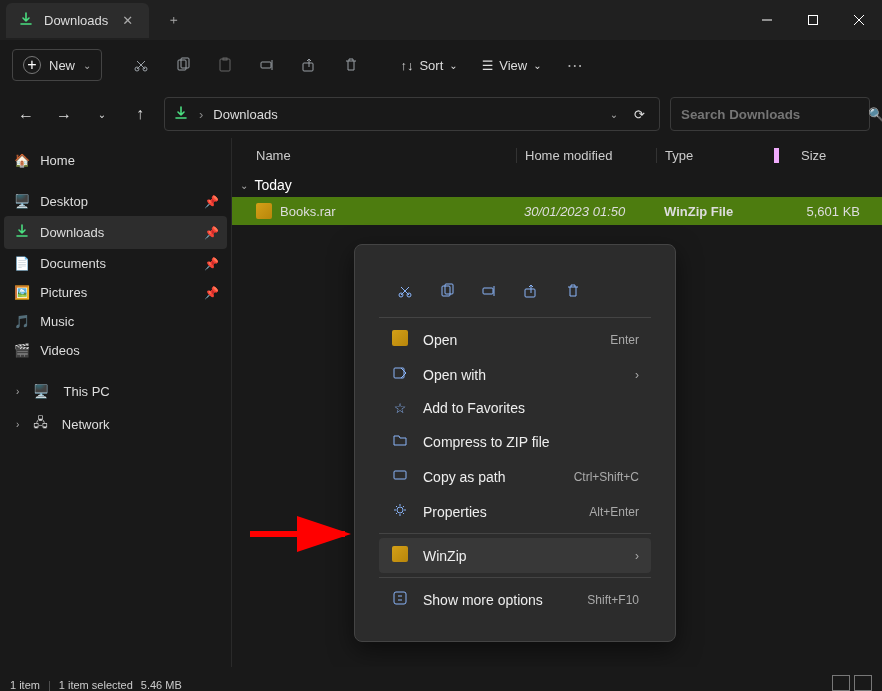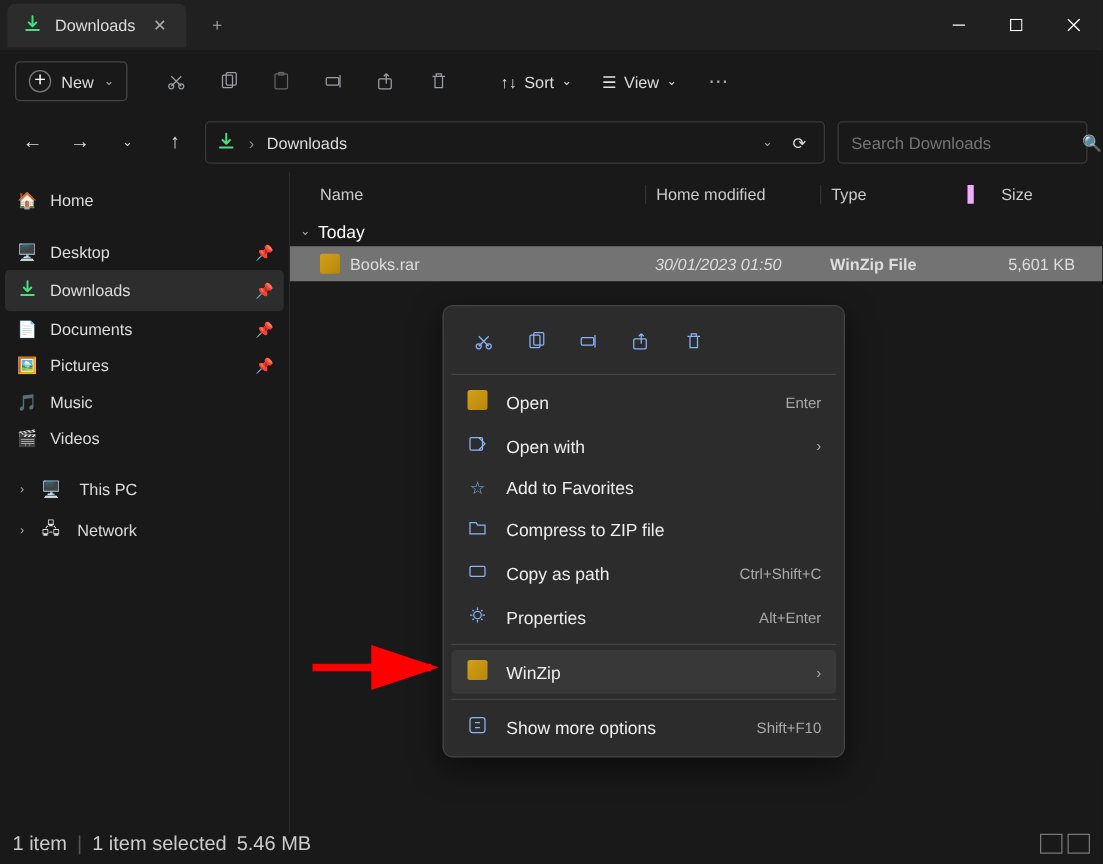--- a/index.html
+++ b/index.html
@@ -23,64 +23,64 @@
   .tool-icon { width: 38px; height: 34px; display: flex; align-items: center; justify-content: center; color: #aaa; font-size: 16px; }
   .sort-view { display: flex; align-items: center; gap: 6px; padding: 6px 10px; color: #ddd; }
   
   
   .navbar { height: 48px; display: flex; align-items: center; padding: 0 12px; gap: 10px; background: #191919; }
   .nav-arrow { width: 28px; text-align: center; color: #ddd; font-size: 16px; }
   .breadcrumb { flex: 1; display: flex; align-items: center; border: 1px solid #3a3a3a; border-radius: 4px; height: 34px; padding: 0 8px; gap: 10px; }
   .crumb-icon { color: #4ade80; }
   .refresh { color: #ddd; padding: 0 6px; }
   .search-box { width: 200px; height: 34px; border: 1px solid #3a3a3a; border-radius: 4px; display: flex; align-items: center; padding: 0 10px; gap: 8px; color: #777; }
-  .search-box input { background: transparent; border: none; color: #ddd; outline: none; flex: 1; }
+  .search-box input { background: transparent; border: none; color: #ddd; outline: none; flex: 1; font-weight: bold; }
   
   
   .main { display: flex; height: calc(100% - 160px); }
   .sidebar { width: 232px; background: #191919; padding: 8px 4px; border-right: 1px solid #2a2a2a; }
   .side-item { display: flex; align-items: center; padding: 7px 10px; gap: 10px; color: #ddd; border-radius: 4px; position: relative; }
   .side-item.active { background: #2d2d2d; }
   .side-pin { position: absolute; right: 8px; color: #666; font-size: 12px; }
   .side-group { margin-bottom: 12px; }
   .side-root { padding-left: 12px; gap: 14px; }
   .chev { color: #aaa; font-size: 10px; }
   
   .content { flex: 1; background: #191919; position: relative; }
   .col-headers { display: flex; padding: 10px 12px 10px 24px; color: #ccc; font-size: 13px; }
   .col-name { width: 260px; }
   .col-date { width: 140px; border-left: 1px solid #333; padding-left: 8px; }
   .col-type { width: 118px; border-left: 1px solid #333; padding-left: 8px; }
   .col-size { flex: 1; border-left: 5px solid #f0abfc; padding-left: 22px; }
   .group-hdr { display: flex; align-items: center; gap: 6px; padding: 4px 10px 4px 8px; color: #fff; font-size: 14px; }
-  .file-row { display: flex; align-items: center; padding: 6px 12px 6px 24px; background: #737373; }
+  .file-row { display: flex; align-items: center; padding: 6px 12px 6px 24px; background: #4d7c0f; }
   .file-name-cell { width: 260px; display: flex; align-items: center; gap: 8px; }
   .file-date-cell { width: 140px; padding-left: 8px; font-style: italic; }
   .file-type-cell { width: 118px; padding-left: 8px; font-weight: bold; }
   .file-size-cell { flex: 1; text-align: right; padding-right: 10px; }
   .winzip-icon { width: 16px; height: 16px; background: linear-gradient(135deg, #d4a017, #b8860b); border-radius: 2px; }
   
   
-  .ctx-menu { position: absolute; left: 354px; top: 244px; width: 322px; background: #2c2c2c; border: 1px solid #444; border-radius: 8px; box-shadow: 0 8px 24px rgba(0,0,0,0.5); padding: 6px; }
+  .ctx-menu { position: absolute; left: 354px; top: 244px; width: 322px; background: #2c2c2c; border: 1px solid #444; border-radius: 8px; box-shadow: 0 8px 24px rgba(0,0,0,0.5); padding: 24px; }
   .ctx-iconrow { display: flex; gap: 6px; padding: 6px 8px; }
   .ctx-icon-btn { width: 36px; height: 32px; display: flex; align-items: center; justify-content: center; color: #8ab4f8; border-radius: 4px; }
   .ctx-sep { height: 1px; background: #444; margin: 4px 0; }
   .ctx-item { display: flex; align-items: center; padding: 8px 12px; gap: 14px; border-radius: 4px; color: #eee; font-size: 14px; }
   .ctx-item:hover, .ctx-item.hover { background: #383838; }
   .ctx-item-icon { width: 18px; text-align: center; color: #8ab4f8; }
   .ctx-item-label { flex: 1; }
   .ctx-item-accel { color: #aaa; font-size: 12px; }
   .ctx-item-chevron { color: #aaa; font-size: 12px; }
   
   
   .arrow { position: absolute; left: 250px; top: 510px; }
   .arrow svg { overflow: visible; }
   
   
-  .footer { position: absolute; bottom: 0; left: 0; right: 0; height: 24px; background: #191919; display: flex; align-items: flex-start; padding: 0 10px; color: #ccc; font-size: 16px; gap: 8px; }
+  .footer { position: absolute; bottom: 0; left: 0; right: 0; height: 24px; background: #191919; display: flex; align-items: flex-end; padding: 0 10px; color: #ccc; font-size: 11px; gap: 8px; }
   .footer-sep { color: #555; }
   .footer-icons { margin-left: auto; display: flex; gap: 4px; }
   .footer-icon { width: 18px; height: 16px; border: 1px solid #777; }
 </style>
 </head>
 <body>
 
 <div class="titlebar">
   <div class="tab-container">
     <div class="tab">

